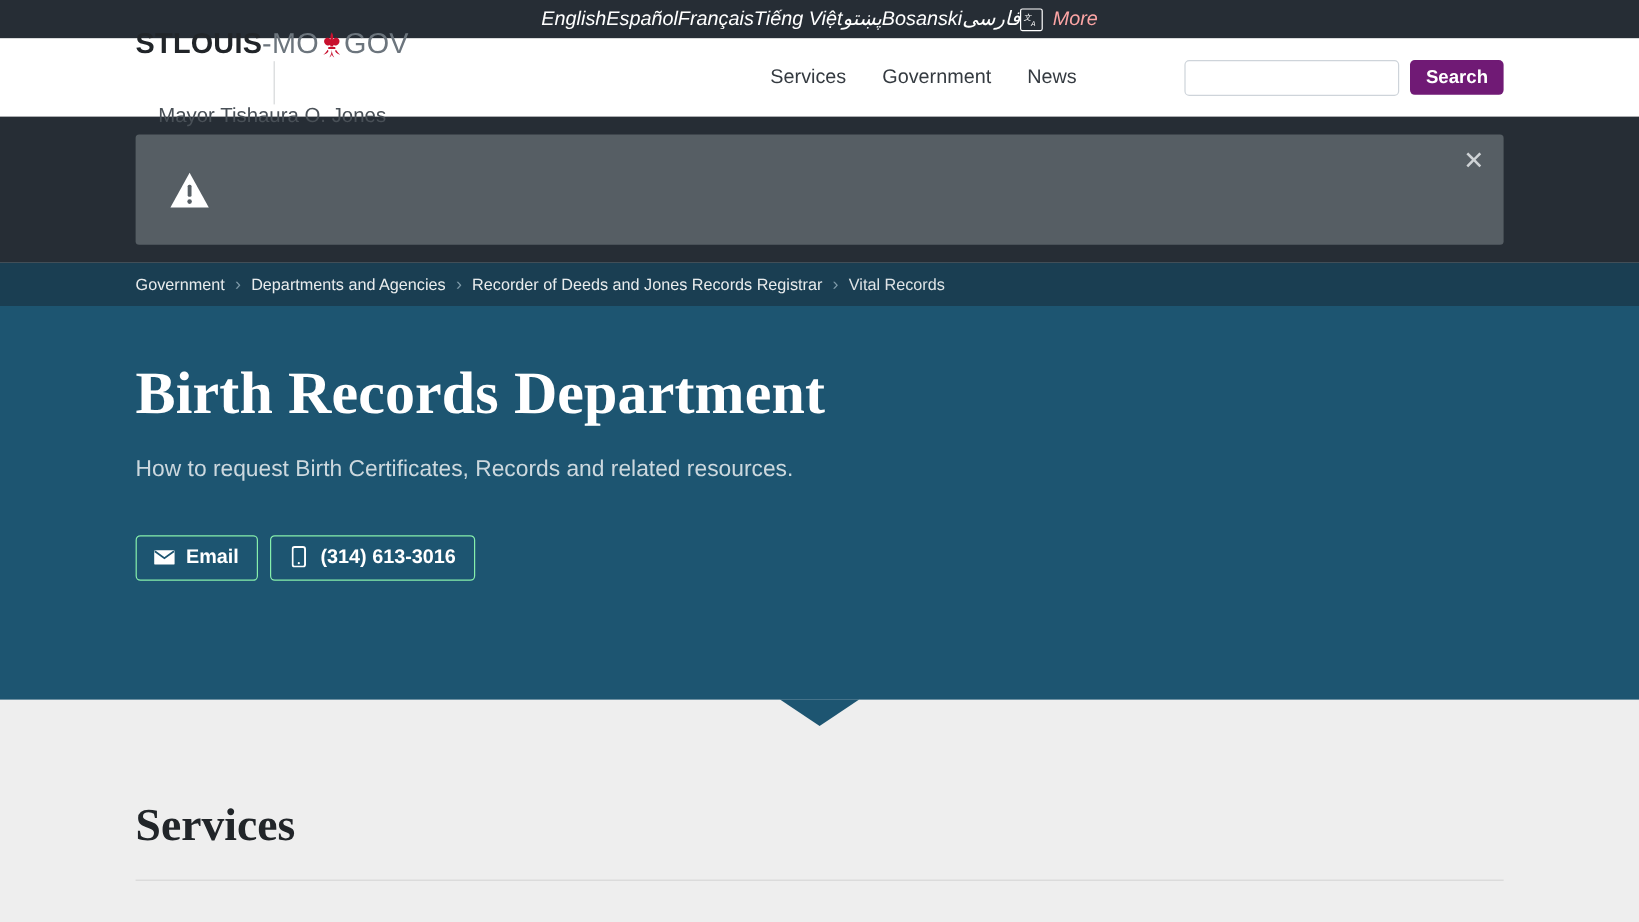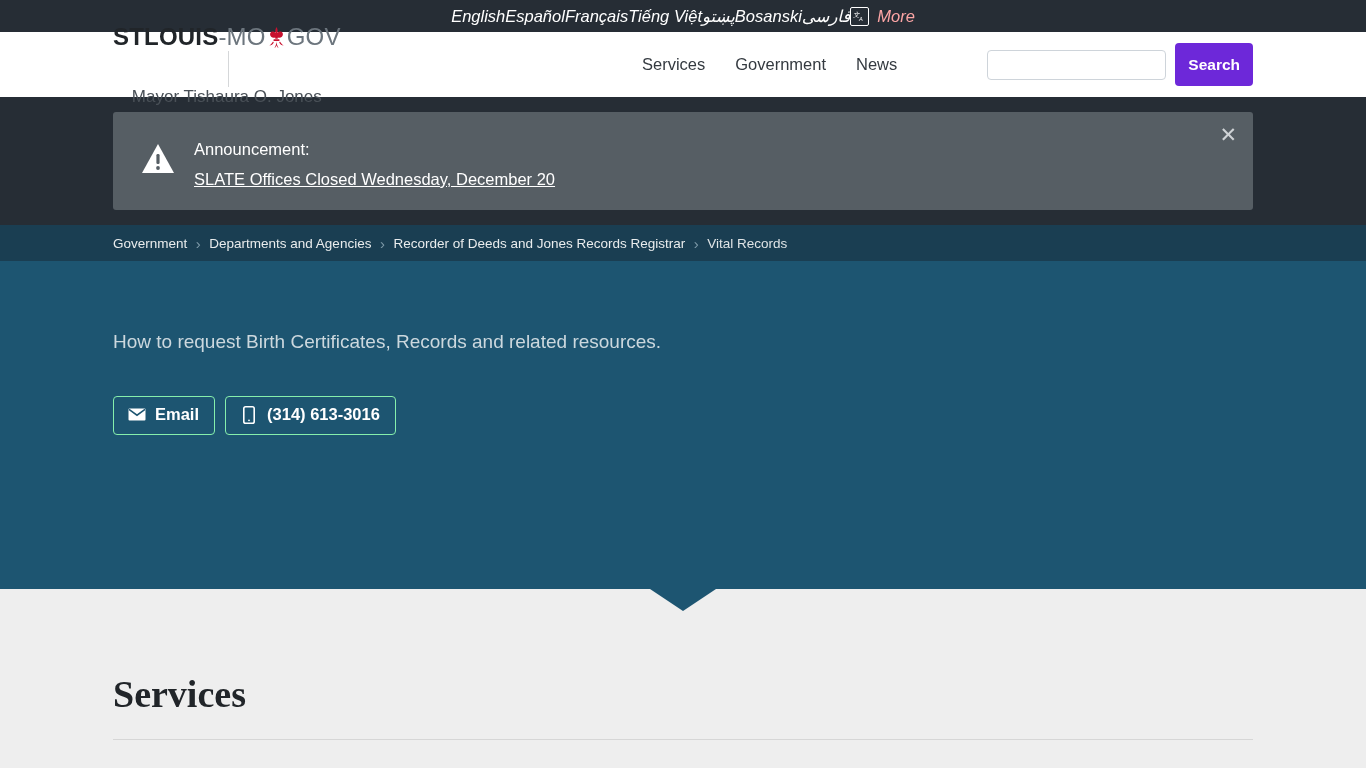--- a/index.html
+++ b/index.html
@@ -119,25 +119,25 @@
     border: 1px solid #ced4da;
     border-radius: 4px;
     padding: 4px 10px;
     font-size: 14px;
     font-family: "Liberation Sans", sans-serif;
     color: #212529;
     outline: none;
     background: #fff;
   }
   .search-btn {
-    background: #6d28d9;
+    background: #701a75;
     color: #ffffff;
     border: none;
     border-radius: 4px;
-    height: 43px;
+    height: 29px;
     padding: 0 13px;
     font-size: 15.5px;
     font-weight: bold;
     font-family: "Liberation Sans", sans-serif;
     cursor: pointer;
   }
 
   
   .announce-wrap {
     background: #262d35;
@@ -351,41 +351,38 @@
 
 <div class="announce-wrap">
   <div class="announce">
     <span class="warn-icon">
       <svg width="34" height="31" viewBox="0 0 34 31" aria-hidden="true">
         <path d="M17 1 L33 30 L1 30 Z" fill="#ffffff"></path>
         <rect x="15.4" y="11" width="3.2" height="10" rx="1.3" fill="#565e64"></rect>
         <circle cx="17" cy="25" r="1.9" fill="#565e64"></circle>
       </svg>
     </span>
-    <div class="announce-text">
-      <div class="announce-label">Announcement:</div>
-      <a class="announce-link">SLATE Offices Closed Wednesday, December 20</a>
-    </div>
     <button class="announce-close">✕</button>
   </div>
 </div>
 
 <div class="breadcrumb-bar">
   <nav class="crumbs">
     <a class="crumb">Government</a>
     <span class="crumb-sep">›</span>
     <a class="crumb">Departments and Agencies</a>
     <span class="crumb-sep">›</span>
     <a class="crumb">Recorder of Deeds and Jones Records Registrar</a>
     <span class="crumb-sep">›</span>
     <span class="crumb current">Vital Records</span>
   </nav>
 </div>
 
 <div class="hero">
+  <h1 class="hero-title">Birth Records Department</h1>
   <p class="hero-sub">How to request Birth Certificates, Records and related resources.</p>
 
   <div class="contact-row">
     <a class="contact-btn">
       <span class="cb-icon">
         <svg width="18" height="13" viewBox="0 0 18 13" aria-hidden="true">
           <rect x="0.5" y="0.5" width="17" height="12" rx="1" fill="#ffffff"></rect>
           <path d="M1 1.4 L9 7.2 L17 1.4" fill="none" stroke="#1d5571" stroke-width="1.5"></path>
         </svg>
       </span>

